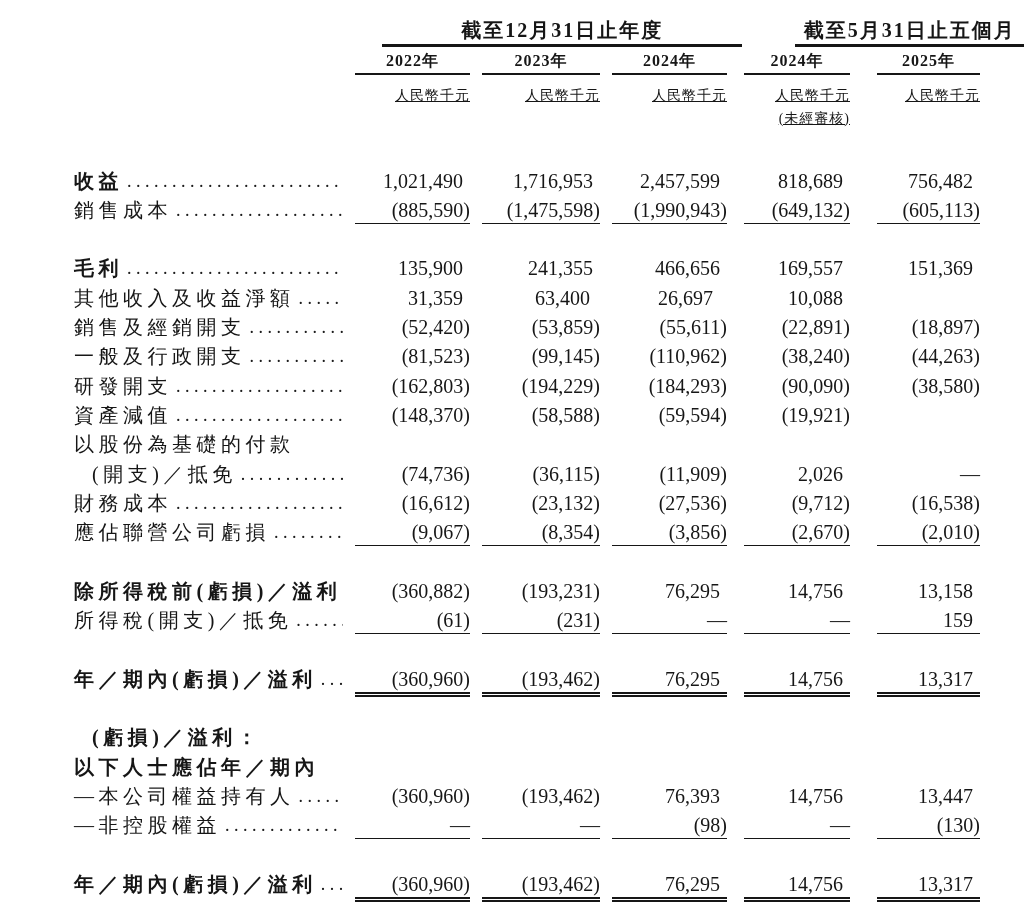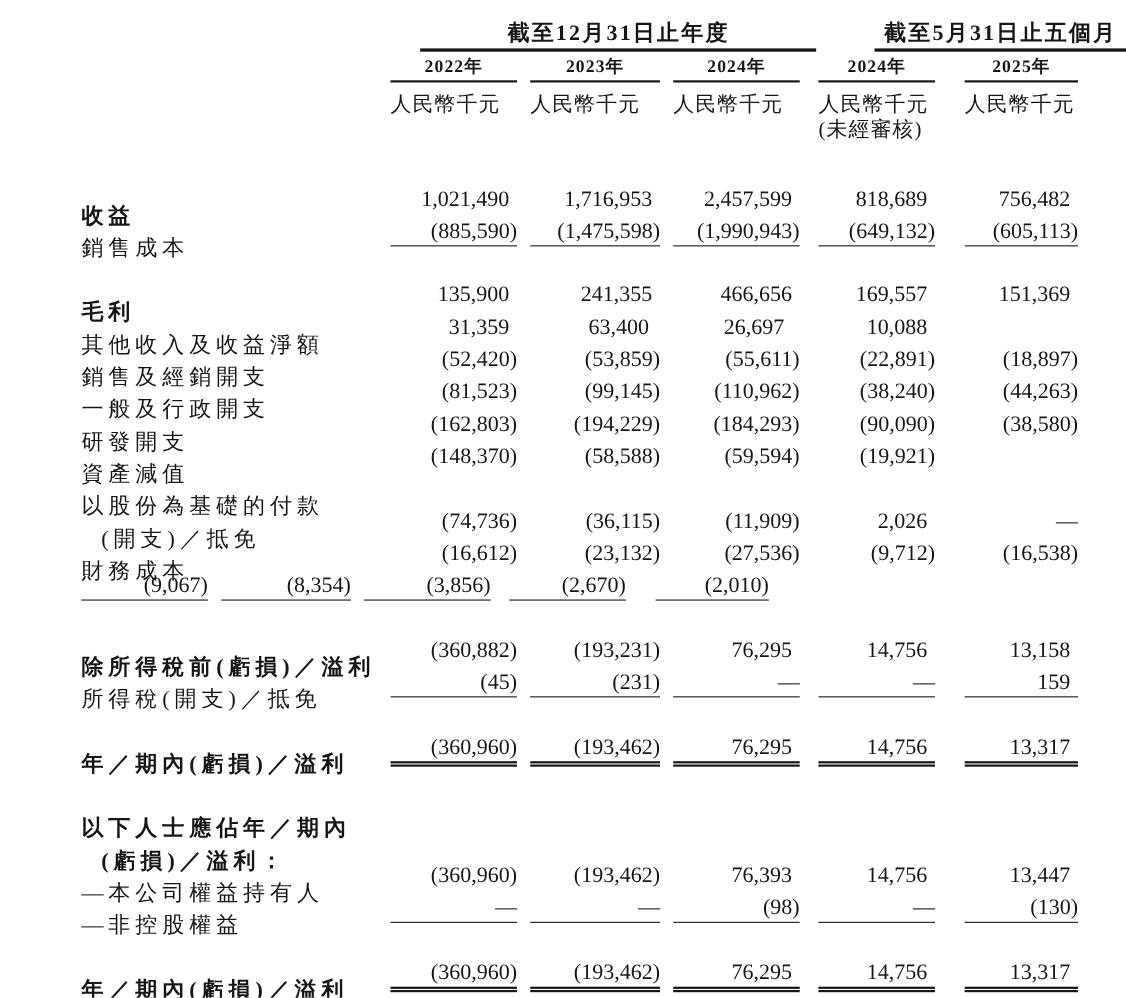--- a/index.html
+++ b/index.html
@@ -27,30 +27,30 @@
   .g-inner{
     height:26px;line-height:24px;border-bottom:3px solid #161616;
     text-align:center;font-weight:700;font-size:20px;letter-spacing:2px;white-space:nowrap;
   }
   .h-years{display:flex;margin-top:5px;height:26.5px;}
   .y-inner{
     height:24px;line-height:23px;border-bottom:2.5px solid #161616;
     text-align:center;font-weight:700;font-size:16px;letter-spacing:1px;white-space:nowrap;
   }
   .h-unit{display:flex;margin-top:9px;height:21px;}
-  .u-inner{height:21px;line-height:21px;text-align:left;font-size:19px;letter-spacing:1px;white-space:nowrap;}
+  .u-inner{height:21px;line-height:21px;text-align:right;font-size:14px;letter-spacing:1px;white-space:nowrap;text-decoration:underline;}
   .h-unaudited{display:flex;margin-top:2px;height:21px;}
 
   
   .rows{margin-top:40px;}
   .row{display:flex;height:29.32px;}
   .row.spacer{height:29.32px;}
   .label-cell{
     width:281px;box-sizing:border-box;display:flex;
-    padding-right:12px;line-height:25px;font-size:20px;margin-top:16px;
+    padding-right:12px;line-height:25px;font-size:20px;
   }
   .label-text{white-space:nowrap;letter-spacing:4.5px;}
   .bold .label-text{font-weight:700;}
   .label-cell.indent .label-text{padding-left:18px;}
   .leader{
     flex:1 1 auto;overflow:hidden;white-space:nowrap;
     font-size:18px;letter-spacing:0;color:#1c1c1c;margin-left:4px;font-weight:400;
   }
   .leader::after{content:". . . . . . . . . . . . . . . . . . . . . . . . . . . . . . . . . .";}
 
@@ -336,20 +336,24 @@
           <div class="inner"><span class="val">(27,536)</span></div>
         </div>
         <div class="cell c5">
           <div class="inner"><span class="val">(9,712)</span></div>
         </div>
         <div class="cell c6">
           <div class="inner"><span class="val">(16,538)</span></div>
         </div>
       </div>
       <div class="row">
+        <div class="label-cell">
+          <span class="label-text">應佔聯營公司虧損</span>
+          <span class="leader"></span>
+        </div>
         <div class="cell c2">
           <div class="inner u-single"><span class="val">(9,067)</span></div>
         </div>
         <div class="cell c3">
           <div class="inner u-single"><span class="val">(8,354)</span></div>
         </div>
         <div class="cell c4">
           <div class="inner u-single"><span class="val">(3,856)</span></div>
         </div>
         <div class="cell c5">
@@ -380,21 +384,21 @@
         <div class="cell c6">
           <div class="inner"><span class="val pad">13,158</span></div>
         </div>
       </div>
       <div class="row">
         <div class="label-cell">
           <span class="label-text">所得稅(開支)／抵免</span>
           <span class="leader"></span>
         </div>
         <div class="cell c2">
-          <div class="inner u-single"><span class="val">(45)</span></div>
+          <div class="inner u-single"><span class="val">(61)</span></div>
         </div>
         <div class="cell c3">
           <div class="inner u-single"><span class="val">(231)</span></div>
         </div>
         <div class="cell c4">
           <div class="inner u-single"><span class="val">—</span></div>
         </div>
         <div class="cell c5">
           <div class="inner u-single"><span class="val">—</span></div>
         </div>
@@ -418,30 +422,30 @@
           <div class="inner u-double"><span class="val pad">76,295</span></div>
         </div>
         <div class="cell c5">
           <div class="inner u-double"><span class="val pad">14,756</span></div>
         </div>
         <div class="cell c6">
           <div class="inner u-double"><span class="val pad">13,317</span></div>
         </div>
       </div>
       <div class="row spacer"></div>
-      <div class="row bold">
-        <div class="label-cell">
-          <span class="label-text">以下人士應佔年／期內</span>
-        </div>
-      </div>
       <div class="row bold">
         <div class="label-cell indent">
           <span class="label-text">(虧損)／溢利：</span>
         </div>
       </div>
+      <div class="row bold">
+        <div class="label-cell">
+          <span class="label-text">以下人士應佔年／期內</span>
+        </div>
+      </div>
       <div class="row">
         <div class="label-cell">
           <span class="label-text">—本公司權益持有人</span>
           <span class="leader"></span>
         </div>
         <div class="cell c2">
           <div class="inner"><span class="val">(360,960)</span></div>
         </div>
         <div class="cell c3">
           <div class="inner"><span class="val">(193,462)</span></div>

